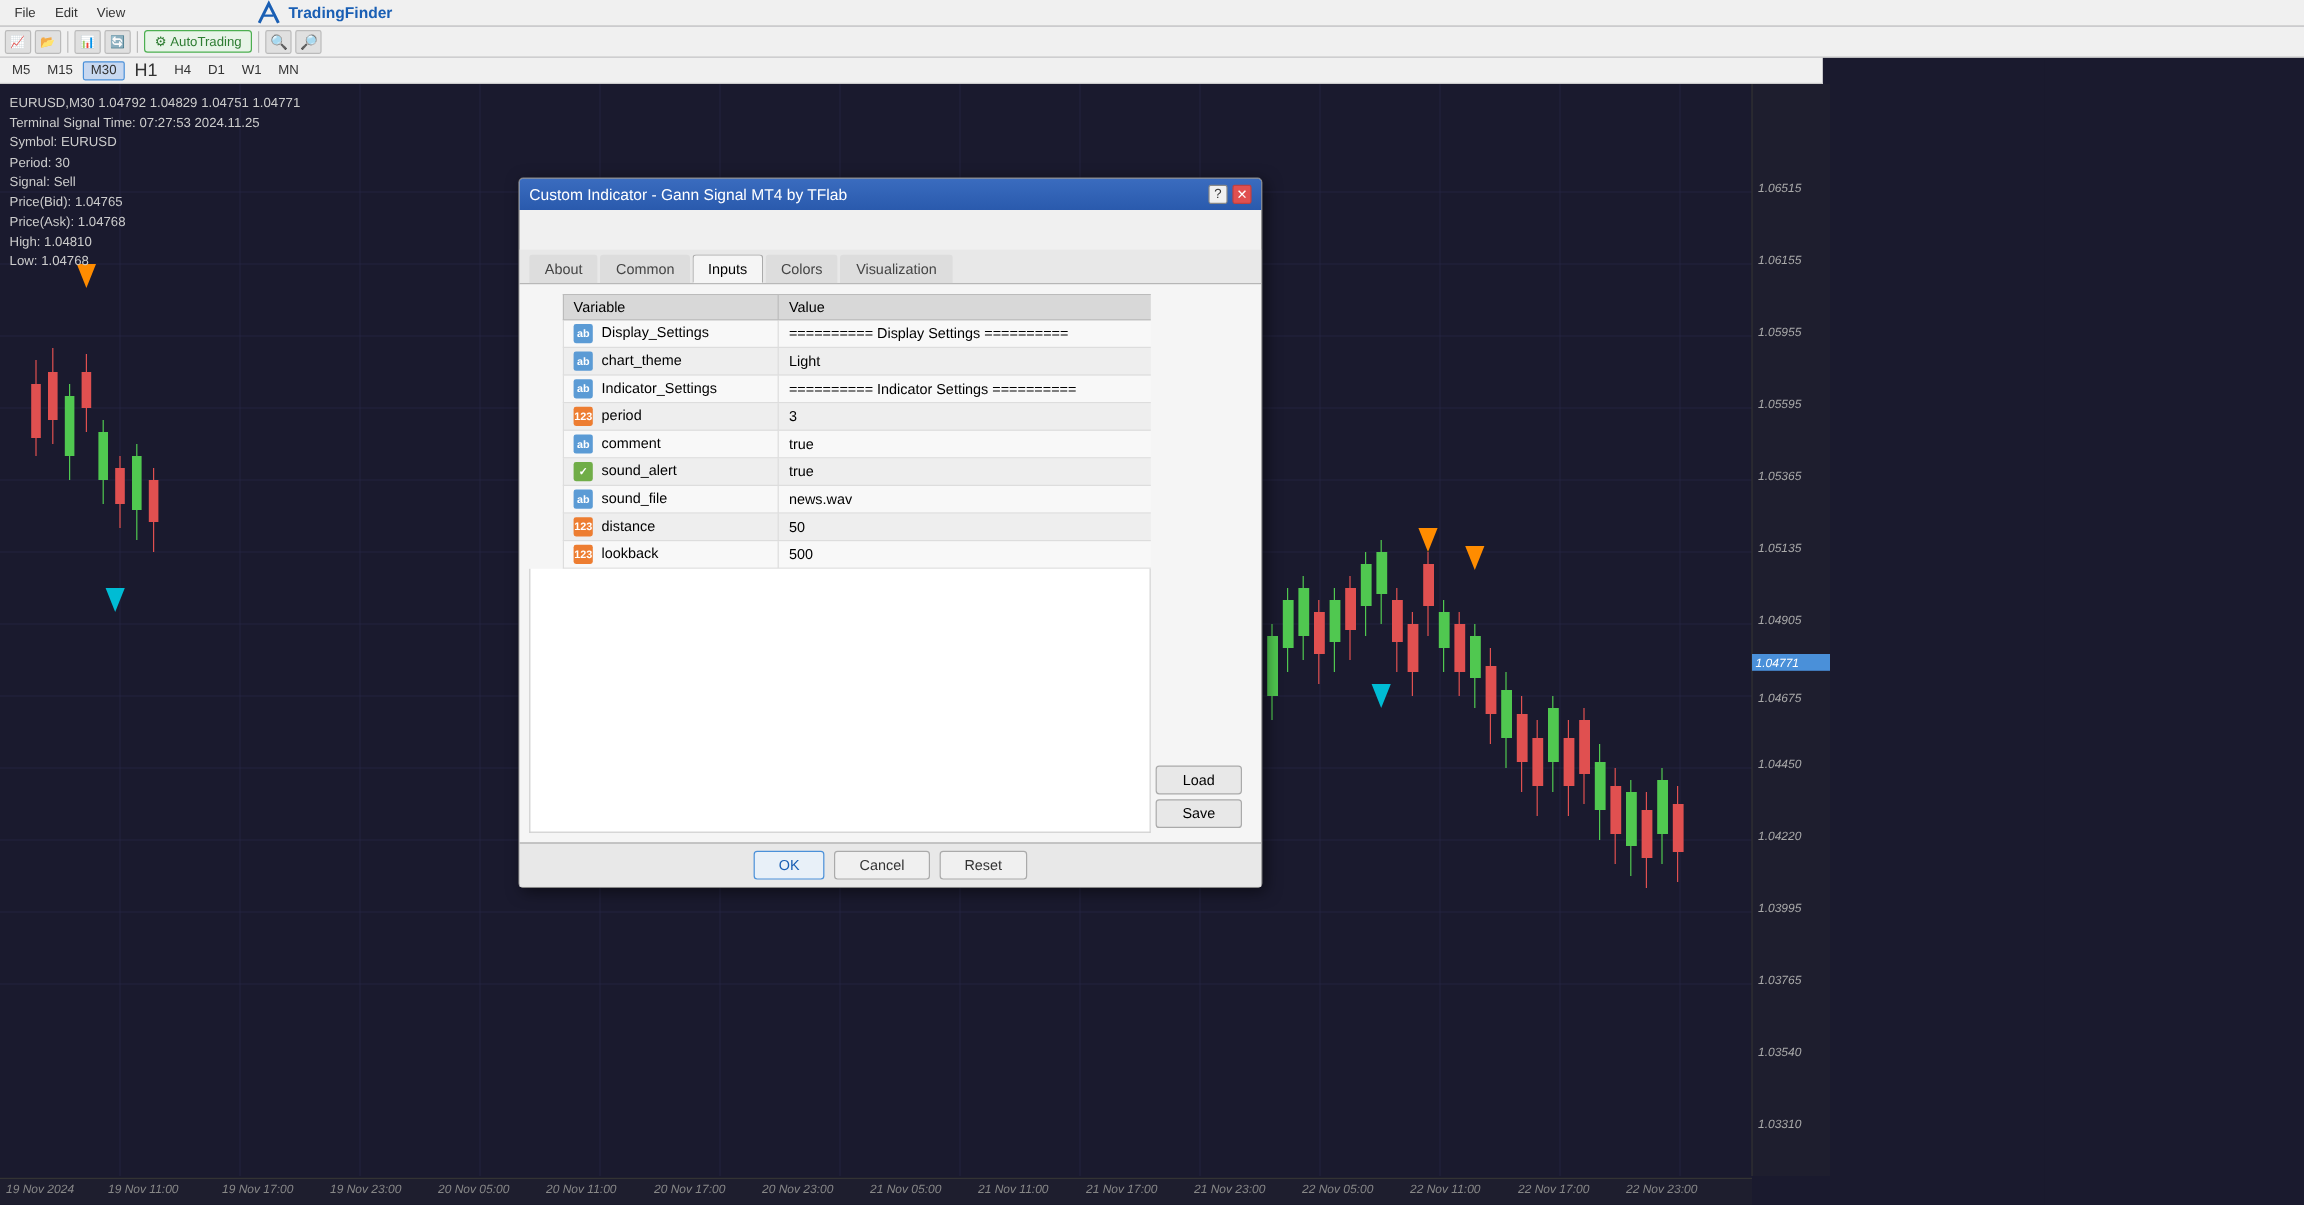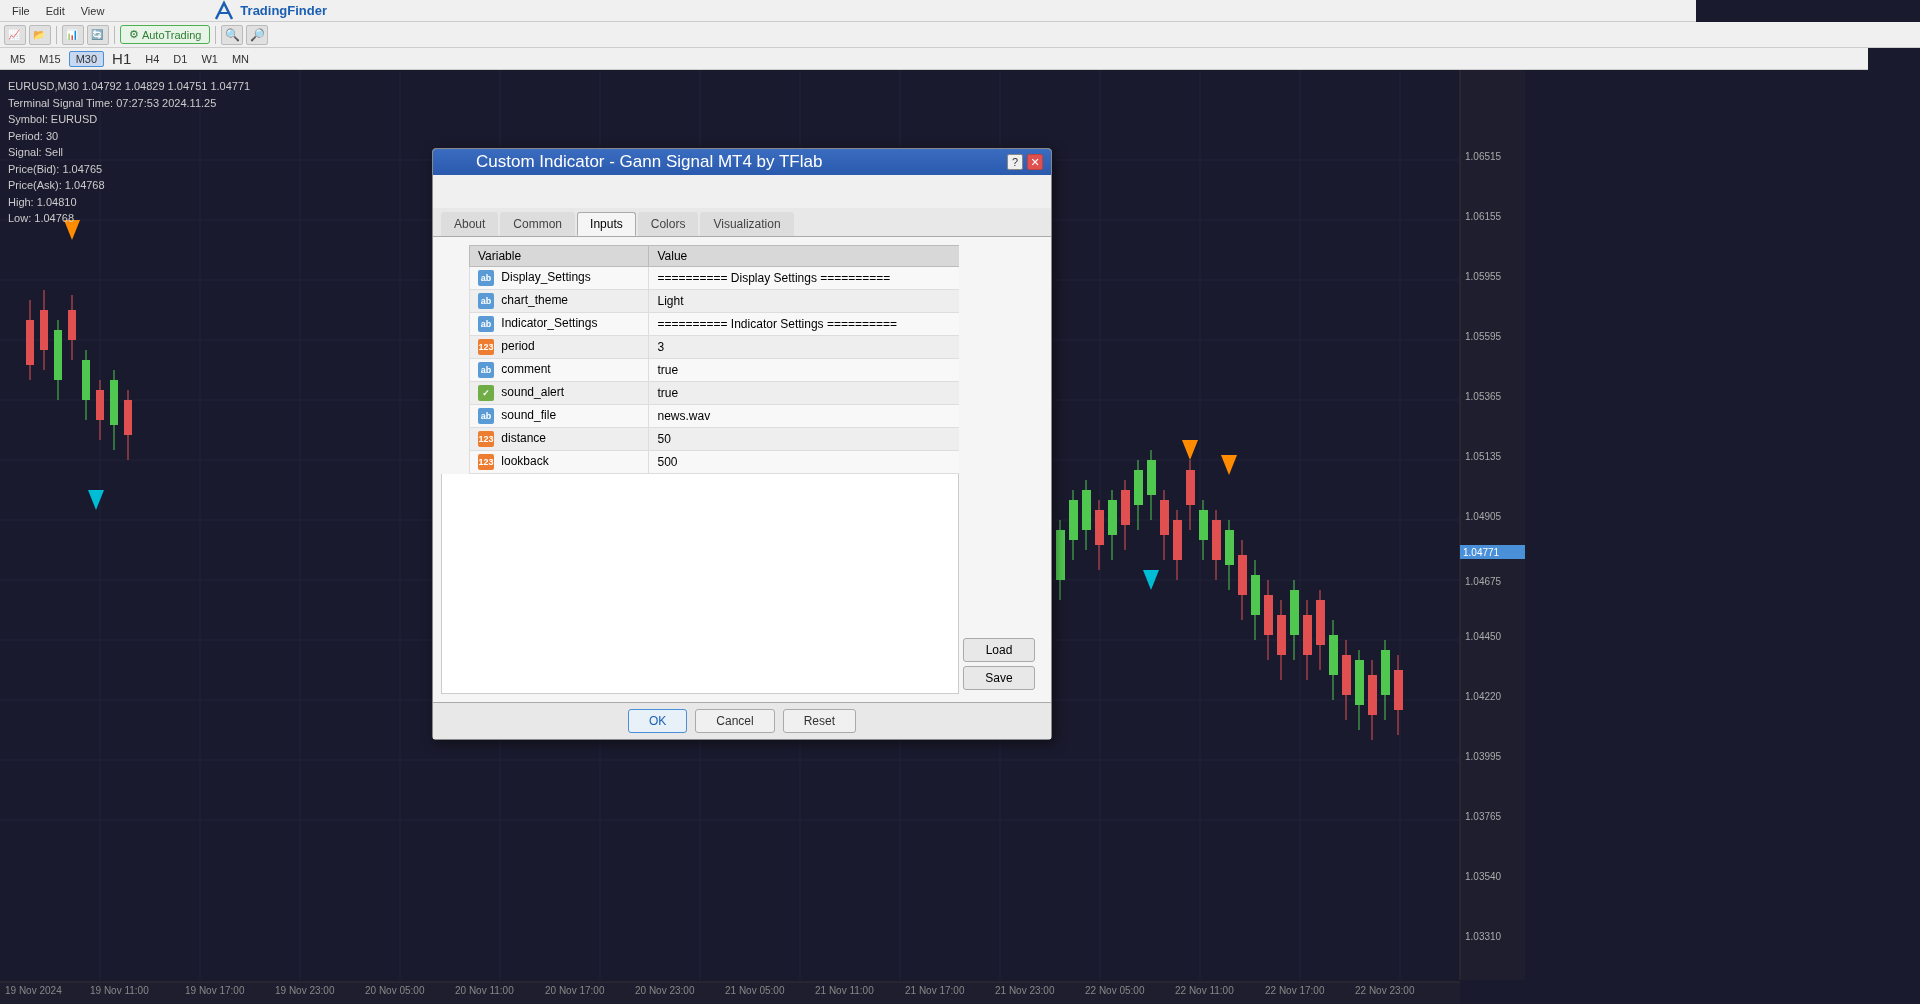--- a/index.html
+++ b/index.html
@@ -13,20 +13,21 @@
       position: relative;
     }
 
     
     .chart-bg {
       position: absolute;
       top: 0; left: 0;
       width: 1704px;
       height: 1004px;
       background: #1a1a2e;
+      font-style: italic;
     }
 
     
     .dialog {
       position: absolute;
       top: 148px;
       left: 432px;
       width: 620px;
       background: #f0f0f0;
       border: 1px solid #888;
@@ -39,23 +40,22 @@
       background: linear-gradient(to bottom, #3a6cbf, #2a5aad);
       color: white;
       padding: 4px 8px;
       display: flex;
       align-items: center;
       justify-content: space-between;
       border-radius: 3px 3px 0 0;
       height: 26px;
     }
     .dialog-title {
-      font-size: 17px;
+      font-size: 13px;
       font-weight: normal;
-      margin-left: 35px;
     }
     .dialog-title-buttons {
       display: flex;
       gap: 4px;
       align-items: center;
     }
     .dialog-help-btn {
       width: 16px;
       height: 16px;
       background: #f0f0f0;
@@ -378,21 +378,21 @@
     <text x="815" y="994" fill="#888" font-size="10">21 Nov 11:00</text>
     <text x="905" y="994" fill="#888" font-size="10">21 Nov 17:00</text>
     <text x="995" y="994" fill="#888" font-size="10">21 Nov 23:00</text>
     <text x="1085" y="994" fill="#888" font-size="10">22 Nov 05:00</text>
     <text x="1175" y="994" fill="#888" font-size="10">22 Nov 11:00</text>
     <text x="1265" y="994" fill="#888" font-size="10">22 Nov 17:00</text>
     <text x="1355" y="994" fill="#888" font-size="10">22 Nov 23:00</text>
   </svg>
 </div>
 
-<div style="position:absolute;top:0;left:0;width:1696px;height:22px;background:#f0f0f0;border-bottom:1px solid #ccc;display:flex;align-items:center;padding:0 4px;z-index:50;">
+<div style="position:absolute;top:0;left:0;width:1920px;height:22px;background:#f0f0f0;border-bottom:1px solid #ccc;display:flex;align-items:center;padding:0 4px;z-index:50;">
   <div style="padding:0 8px;font-size:11px;color:#333;cursor:pointer;">File</div>
   <div style="padding:0 8px;font-size:11px;color:#333;cursor:pointer;">Edit</div>
   <div style="padding:0 8px;font-size:11px;color:#333;cursor:pointer;">View</div>
   <div style="display:flex;align-items:center;margin-left:100px;gap:4px;">
 
     <svg width="24" height="24" viewBox="0 0 24 24">
       <path d="M4,20 L12,4 L20,20" stroke="#1a5fb4" stroke-width="2.5" fill="none"></path>
       <path d="M8,14 L16,14" stroke="#1a5fb4" stroke-width="2" fill="none"></path>
     </svg>
     <span style="font-size:13px;color:#1a5fb4;font-weight:bold;">TradingFinder</span>
@@ -408,21 +408,21 @@
   <div style="width:1px;height:18px;background:#bbb;margin:0 2px;"></div>
   <div style="background:#e8f4e8;border:1px solid #4caf50;border-radius:3px;padding:2px 8px;font-size:11px;color:#2e7d32;cursor:pointer;display:flex;align-items:center;gap:3px;">
     <span>⚙</span>
     <span>AutoTrading</span>
   </div>
   <div style="width:1px;height:18px;background:#bbb;margin:0 2px;"></div>
   <div style="width:22px;height:20px;background:#e0e0e0;border:1px solid #bbb;border-radius:2px;display:flex;align-items:center;justify-content:center;cursor:pointer;font-size:12px;">🔍</div>
   <div style="width:22px;height:20px;background:#e0e0e0;border:1px solid #bbb;border-radius:2px;display:flex;align-items:center;justify-content:center;cursor:pointer;font-size:12px;">🔎</div>
 </div>
 
-<div style="position:absolute;top:48px;left:0;width:1868px;height:22px;background:#f0f0f0;border-bottom:1px solid #ccc;display:flex;align-items:center;padding:0 4px;gap:2px;z-index:50;">
+<div style="position:absolute;top:48px;left:0;width:1519px;height:22px;background:#f0f0f0;border-bottom:1px solid #ccc;display:flex;align-items:center;padding:0 4px;gap:2px;z-index:50;">
   <div style="padding:1px 6px;font-size:11px;color:#333;cursor:pointer;border-radius:2px;">M5</div>
   <div style="padding:1px 6px;font-size:11px;color:#333;cursor:pointer;border-radius:2px;">M15</div>
   <div style="padding:1px 6px;font-size:11px;color:#333;cursor:pointer;border-radius:2px;background:#c8d8f0;border:1px solid #4a90d9;">M30</div>
   <div style="padding:1px 6px;font-size:15px;color:#333;cursor:pointer;border-radius:2px;">H1</div>
   <div style="padding:1px 6px;font-size:11px;color:#333;cursor:pointer;border-radius:2px;">H4</div>
   <div style="padding:1px 6px;font-size:11px;color:#333;cursor:pointer;border-radius:2px;">D1</div>
   <div style="padding:1px 6px;font-size:11px;color:#333;cursor:pointer;border-radius:2px;">W1</div>
   <div style="padding:1px 6px;font-size:11px;color:#333;cursor:pointer;border-radius:2px;">MN</div>
 </div>
 

